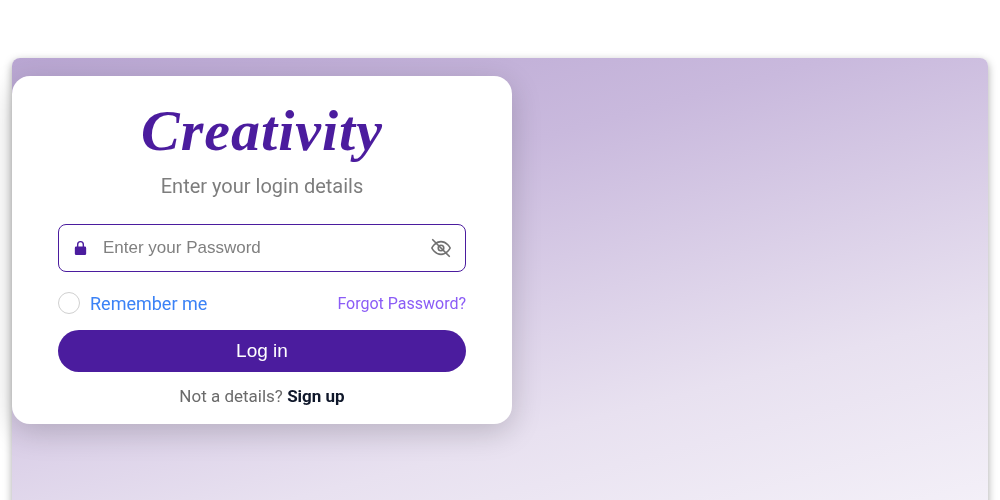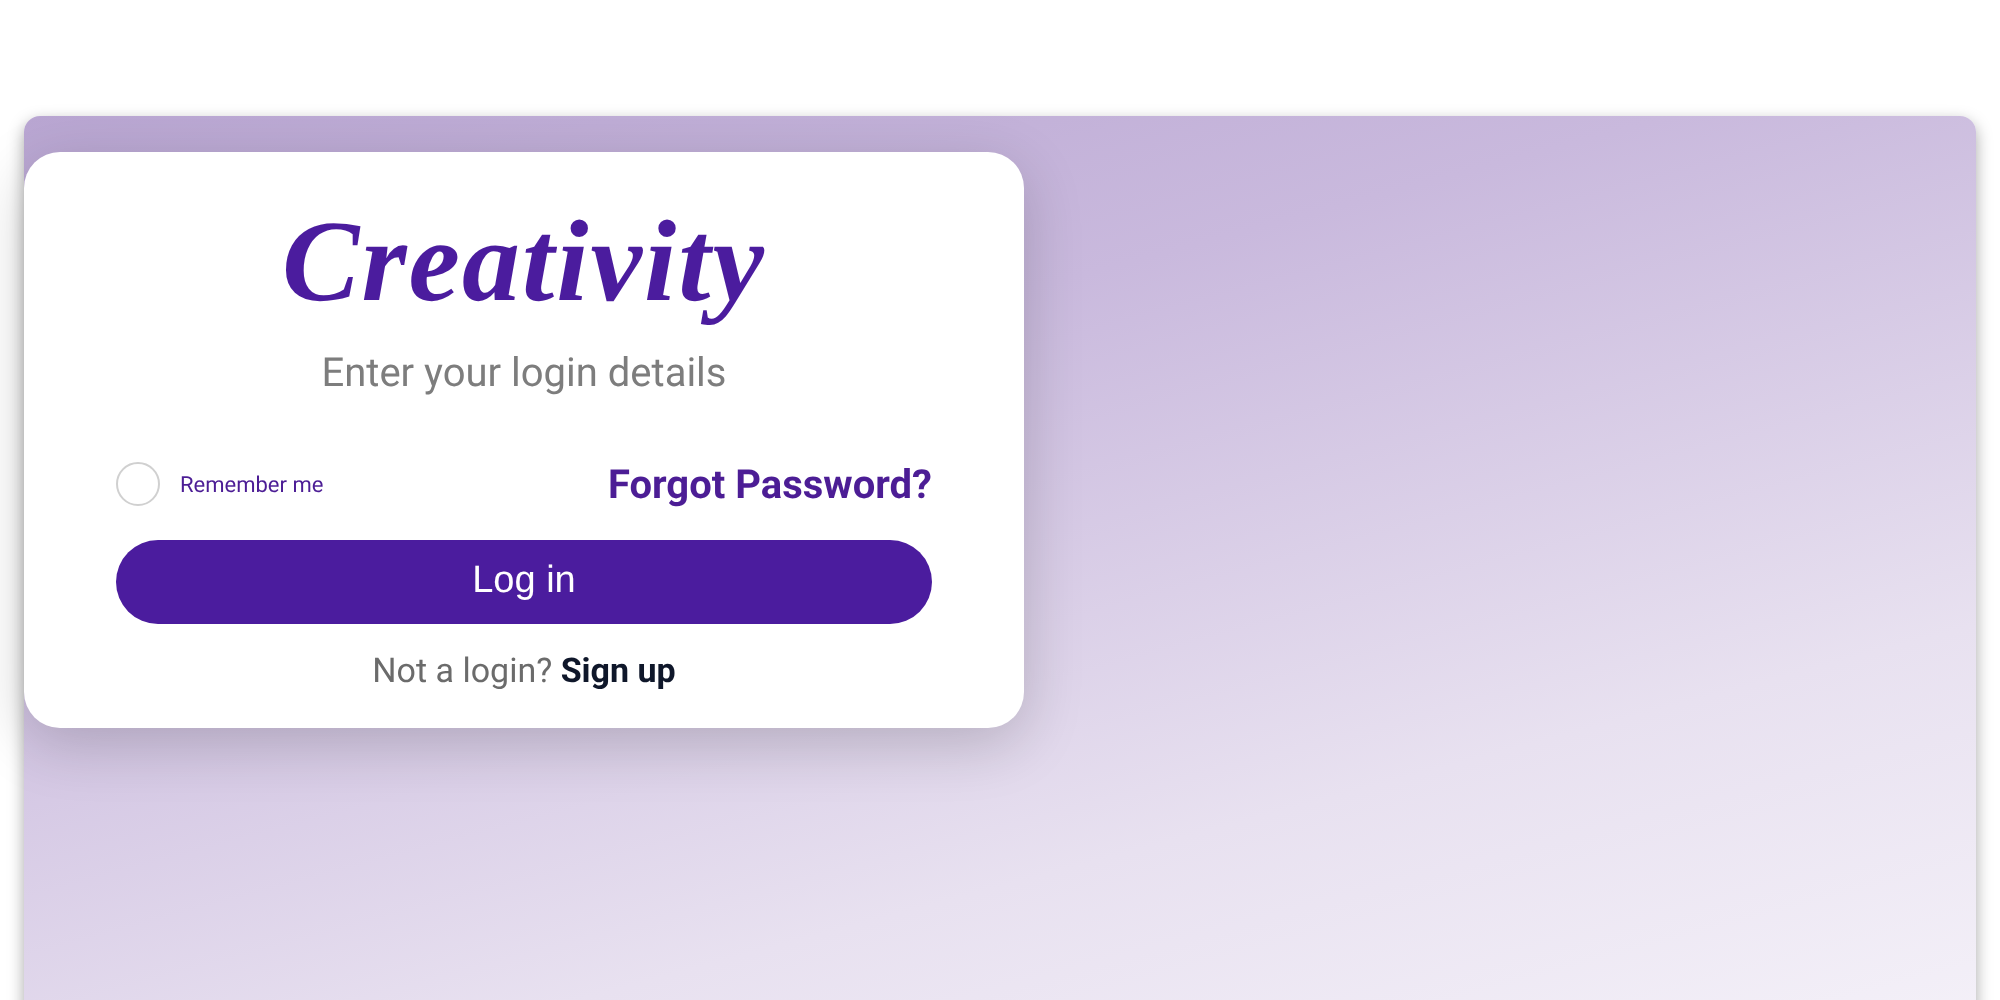--- a/index.html
+++ b/index.html
@@ -111,27 +111,27 @@
       cursor: pointer;
     }
     .remember-check {
       width: 22px;
       height: 22px;
       border-radius: 50%;
       border: 1.5px solid #d0d0d0;
       background: #fff;
     }
     .remember-label {
-      font-size: 11px;
-      color: #4c1d95;
+      font-size: 18px;
+      color: #3b82f6;
     }
     .forgot-link {
-      font-size: 20px;
-      font-weight: 700;
-      color: #4c1d95;
+      font-size: 16px;
+      font-weight: 400;
+      color: #8b5cf6;
       cursor: pointer;
     }
     .login-button {
       width: 100%;
       height: 42px;
       background: #4b1c9e;
       color: #fff;
       border: none;
       border-radius: 22px;
       font-size: 19px;
@@ -153,30 +153,45 @@
 <body>
 
 <div class="outer-container">
   <div class="gradient-panel">
     <div class="login-card">
 
       <div class="brand-title">Creativity</div>
       <div class="subtitle">Enter your login details</div>
 
 
+      <div class="input-wrap">
+        <span class="input-icon-left">
+          <svg width="17" height="17" viewBox="0 0 24 24" fill="currentColor">
+            <path d="M12 2a5 5 0 0 0-5 5v3H6a2 2 0 0 0-2 2v8a2 2 0 0 0 2 2h12a2 2 0 0 0 2-2v-8a2 2 0 0 0-2-2h-1V7a5 5 0 0 0-5-5zm-3 5a3 3 0 1 1 6 0v3H9V7z"></path>
+          </svg>
+        </span>
+        <input class="input-field" type="password" placeholder="Enter your Password" style="">
+        <span class="input-icon-right">
+          <svg width="22" height="22" viewBox="0 0 24 24" fill="none" stroke="currentColor" stroke-width="1.8" stroke-linecap="round" stroke-linejoin="round">
+            <path d="M2 12s3.5-7 10-7 10 7 10 7-3.5 7-10 7S2 12 2 12z"></path>
+            <circle cx="12" cy="12" r="3"></circle>
+            <line x1="3" y1="3" x2="21" y2="21"></line>
+          </svg>
+        </span>
+      </div>
 
       <div class="row-options">
         <div class="remember-wrap">
           <span class="remember-check"></span>
           <span class="remember-label">Remember me</span>
         </div>
         <span class="forgot-link">Forgot Password?</span>
       </div>
 
       <button class="login-button">Log in</button>
 
       <div class="signup-row">
-        <span>Not a login? </span><span class="signup-link">Sign up</span>
+        <span>Not a details? </span><span class="signup-link">Sign up</span>
       </div>
 
     </div>
   </div>
 </div>
 
 </body></html>

